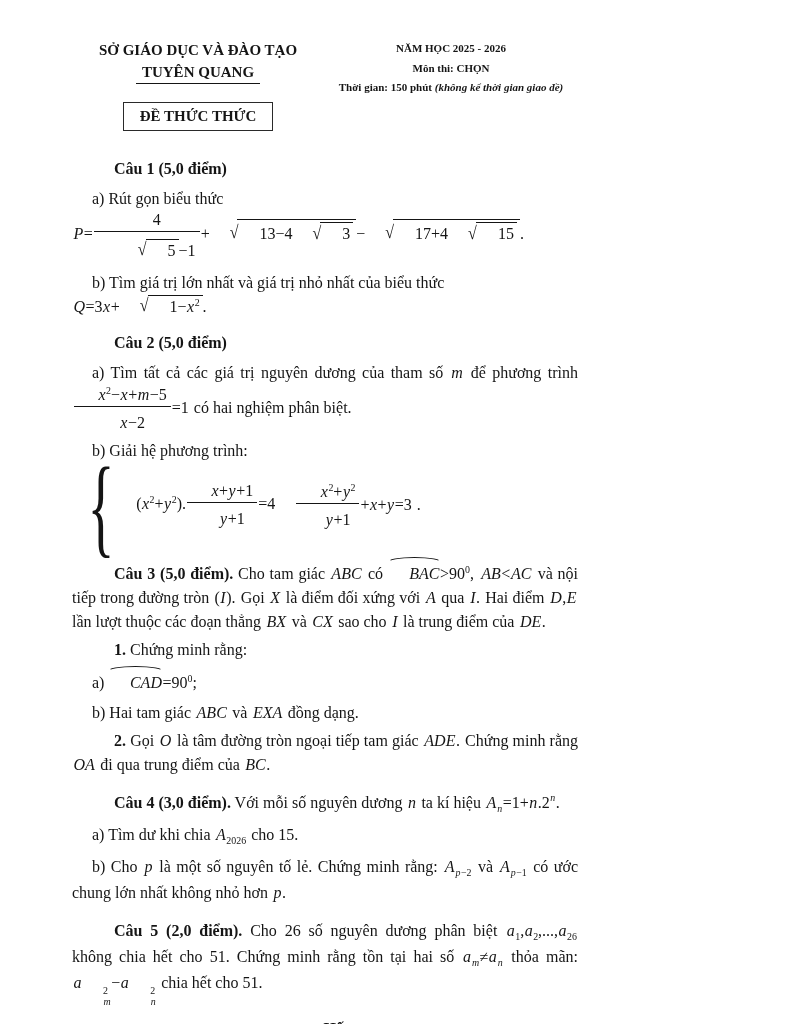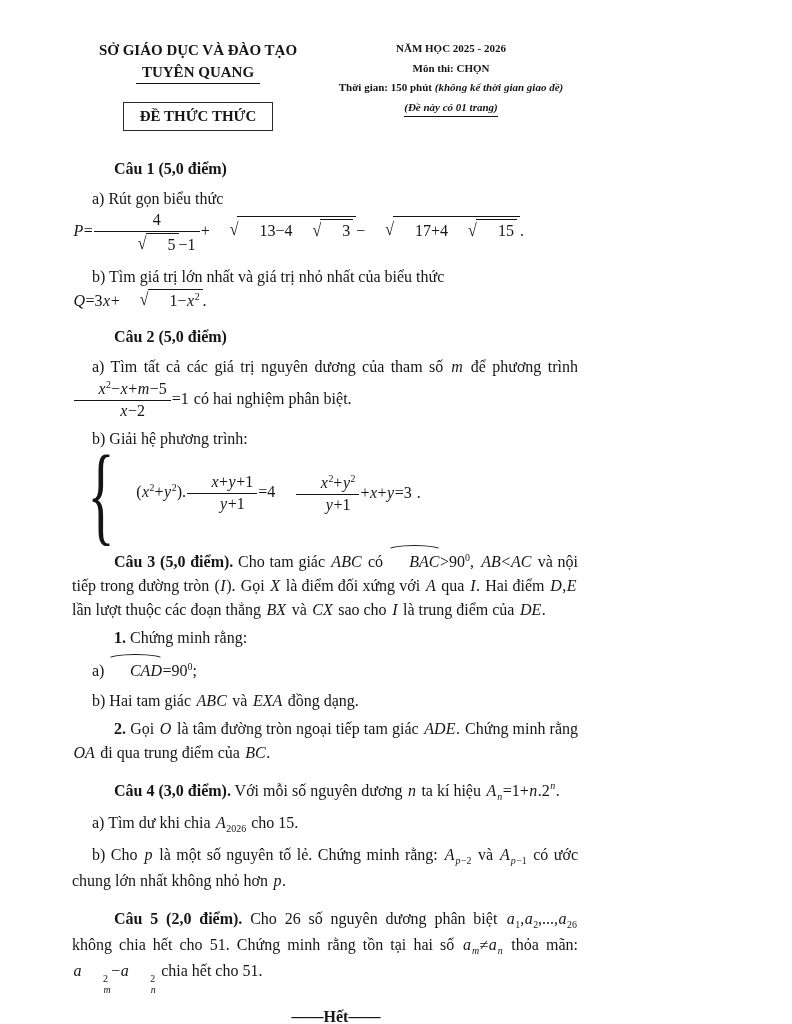--- a/index.html
+++ b/index.html
@@ -34,21 +34,21 @@
   .pj { text-align:justify; }
   .mt6 { margin-top:6px; } .mt10 { margin-top:10px; } .mt14 { margin-top:14px; }
   .center { text-align:center; text-indent:0; }
 
   
   .math { white-space:nowrap; padding:0 1px; }
   .math i { font-style:italic; padding:0 0.5px; }
   sup,sub { font-size:0.62em; }
   .frac { display:inline-block; vertical-align:middle; text-align:center; line-height:1.18; padding:0 1px; }
   .frac .num { display:block; padding:0 4px 1px; }
-  .frac .den { display:block; border-top:1.4px solid currentColor; padding:1px 4px 0; }
+  .frac .den { display:block; border-top:1.4px solid currentColor; padding:7px 4px 0; }
   .sqrt { white-space:nowrap; }
   .sqrt .rs { font-style:normal; display:inline-block; transform:scaleY(1.12); transform-origin:bottom; }
   .sqrt .rad { display:inline-block; border-top:1.4px solid currentColor; padding:2px 3px 0 2px; margin-left:-1px; line-height:1.1; }
   .arc { position:relative; display:inline-block; margin-top:3px; }
   .arc::before { content:""; position:absolute; left:-2px; right:-2px; top:-5px; height:9px;
                  border:1.5px solid transparent; border-top:1.6px solid currentColor; border-radius:50%; }
   .ss { display:inline-flex; flex-direction:column; align-items:flex-start;
         font-size:0.62em; line-height:1.15; vertical-align:-0.55em; margin-left:1px; }
   .cases { display:inline-flex; align-items:center; vertical-align:middle; margin:3px 0 3px 4px; }
   .cbrace { font-size:6.4em; line-height:0.78; font-weight:400; display:inline-block;
@@ -63,21 +63,20 @@
   <header>
     <div class="hdr-left">
       <div class="dept">SỞ GIÁO DỤC VÀ ĐÀO TẠO</div>
       <div><span class="prov">TUYÊN QUANG</span></div>
       <div class="official-box">ĐỀ THỨC THỨC</div>
     </div>
     <div class="hdr-right">
       <div class="line">NĂM HỌC 2025 - 2026</div>
       <div class="line">Môn thi: CHỌN</div>
       <div class="line"><span>Thời gian: 150 phút</span> <span class="note-it">(không kể thời gian giao đề)</span></div>
-      <div class="line"><span class="pages-note">(Đề này có 01 trang)</span></div>
     </div>
   </header>
 
   <main id="exam-body">
       <div class="para h"><span class="bold">Câu 1 (5,0 điểm)</span></div>
       <div class="para mt6"><span>a) Rút gọn biểu thức </span><span class="math"><i>P</i>=<span class="frac"><span class="num">4</span><span class="den"><span class="sqrt"><span class="rs">√</span><span class="rad">5</span></span>−1</span></span>+<span class="sqrt"><span class="rs">√</span><span class="rad">13−4<span class="sqrt"><span class="rs">√</span><span class="rad">3</span></span></span></span>−<span class="sqrt"><span class="rs">√</span><span class="rad">17+4<span class="sqrt"><span class="rs">√</span><span class="rad">15</span></span></span></span>.</span></div>
       <div class="para mt10"><span>b) Tìm giá trị lớn nhất và giá trị nhỏ nhất của biểu thức </span><span class="math"><i>Q</i>=3<i>x</i>+<span class="sqrt"><span class="rs">√</span><span class="rad">1−<i>x</i><sup>2</sup></span></span>.</span></div>
       <div class="para h"><span class="bold">Câu 2 (5,0 điểm)</span></div>
       <div class="para pj mt6"><span>a) Tìm tất cả các giá trị nguyên dương của tham số </span><span class="math"><i>m</i></span><span> để phương trình </span><span class="math"><span class="frac"><span class="num"><i>x</i><sup>2</sup>−<i>x</i>+<i>m</i>−5</span><span class="den"><i>x</i>−2</span></span>=1</span><span> có hai nghiệm phân biệt.</span></div>
       <div class="para mt6"><span>b) Giải hệ phương trình: </span><span class="math"><span class="cases">

